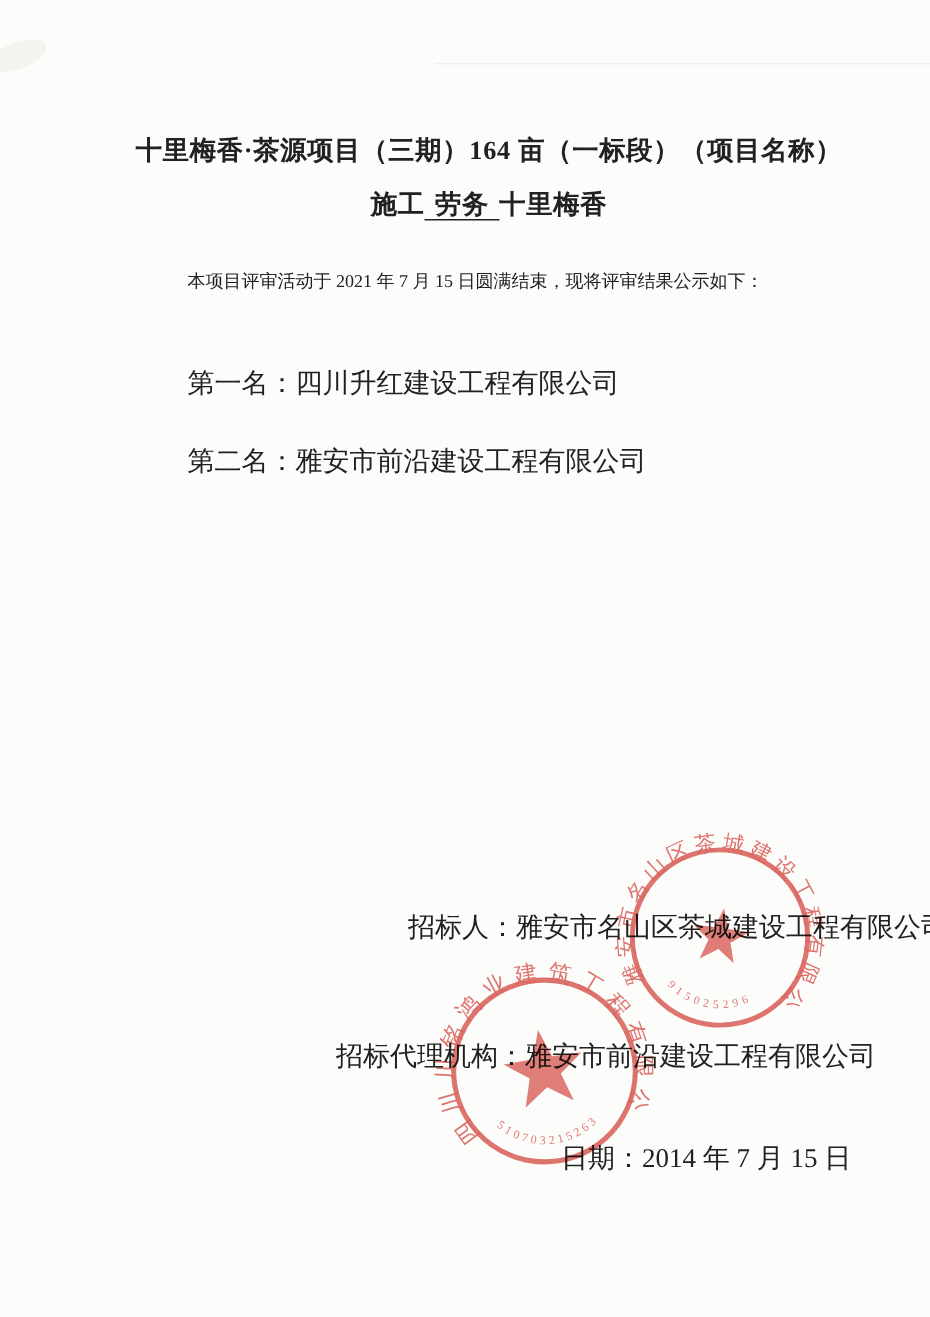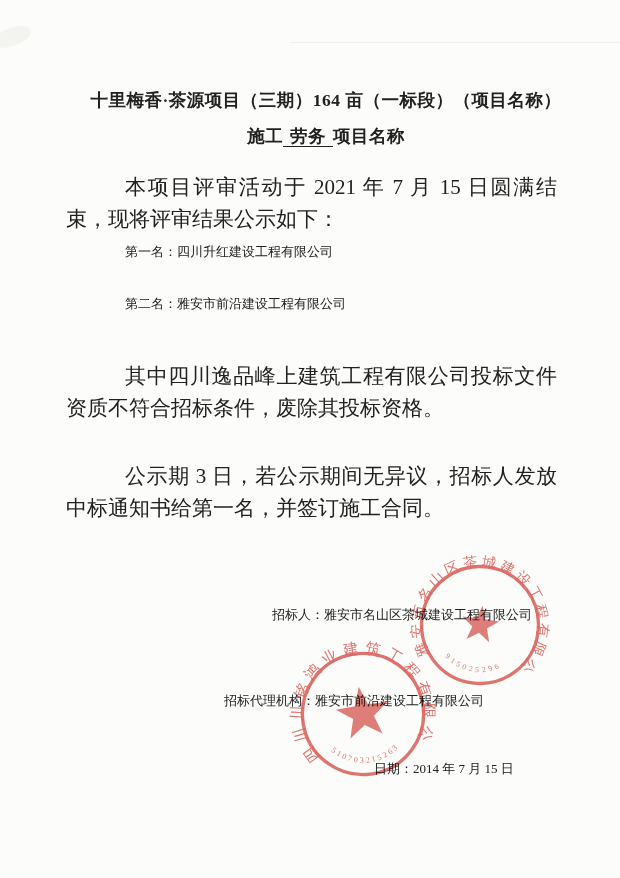--- a/index.html
+++ b/index.html
@@ -38,32 +38,32 @@
     white-space: nowrap;
   }
   .pos-title1 { top: 88px; }
   .pos-title2 { top: 124px; }
   .underlined { border-bottom: 1.5px solid #212121; padding: 0 2px; text-align: right; }
   .para {
     position: absolute;
     left: 66px;
     width: 491px;
     margin: 0;
-    font-size: 21px;
+    font-size: 12px;
     line-height: 31.5px;
     text-align: justify;
     text-indent: 59px;
   }
   .pos-p1 { top: 172px; }
   .pos-p2 { top: 361px; }
   .pos-p3 { top: 461px; }
   .line {
     position: absolute;
     margin: 0;
-    font-size: 13px;
+    font-size: 18px;
     white-space: nowrap;
   }
   .pos-rank1 { top: 243px; left: 125px; }
   .pos-rank2 { top: 295px; left: 125px; }
   .pos-tenderer { top: 606px; left: 240px; margin-left: 32px; }
   .pos-agency  { top: 692px; left: 224px; }
   .pos-date    { top: 760px; left: 374px; }
   .seal {
     position: absolute;
     mix-blend-mode: multiply;
@@ -78,32 +78,30 @@
 <body>
 
 <div class="page">
 
   <div class="scan-smudge"></div>
   <div class="scan-line"></div>
 
   <div class="doc-title pos-title1">十里梅香·茶源项目（三期）164 亩（一标段）（项目名称）</div>
 
   <div class="doc-title pos-title2">
-    <span>施工</span><span class="underlined"> 劳务 </span><span> 项目名称</span>
+    <span>施工</span><span class="underlined"> 劳务 </span><span> 十里梅香</span>
   </div>
 
   <p class="para pos-p1">本项目评审活动于 2021 年 7 月 15 日圆满结束，现将评审结果公示如下：</p>
 
   <p class="line pos-rank1">第一名：四川升红建设工程有限公司</p>
 
   <p class="line pos-rank2">第二名：雅安市前沿建设工程有限公司</p>
 
-  <p class="para pos-p2">其中四川逸品峰上建筑工程有限公司投标文件资质不符合招标条件，废除其投标资格。</p>
 
-  <p class="para pos-p3">公示期 3 日，若公示期间无异议，招标人发放中标通知书给第一名，并签订施工合同。</p>
 
   <p class="line pos-tenderer">招标人：雅安市名山区茶城建设工程有限公司</p>
 
   <p class="line pos-agency">招标代理机构：雅安市前沿建设工程有限公司</p>
 
   <p class="line pos-date">日期：2014 年 7 月 15 日</p>
 
   <div class="seal seal-1">
     <svg viewBox="0 0 160 160">
       <defs>

